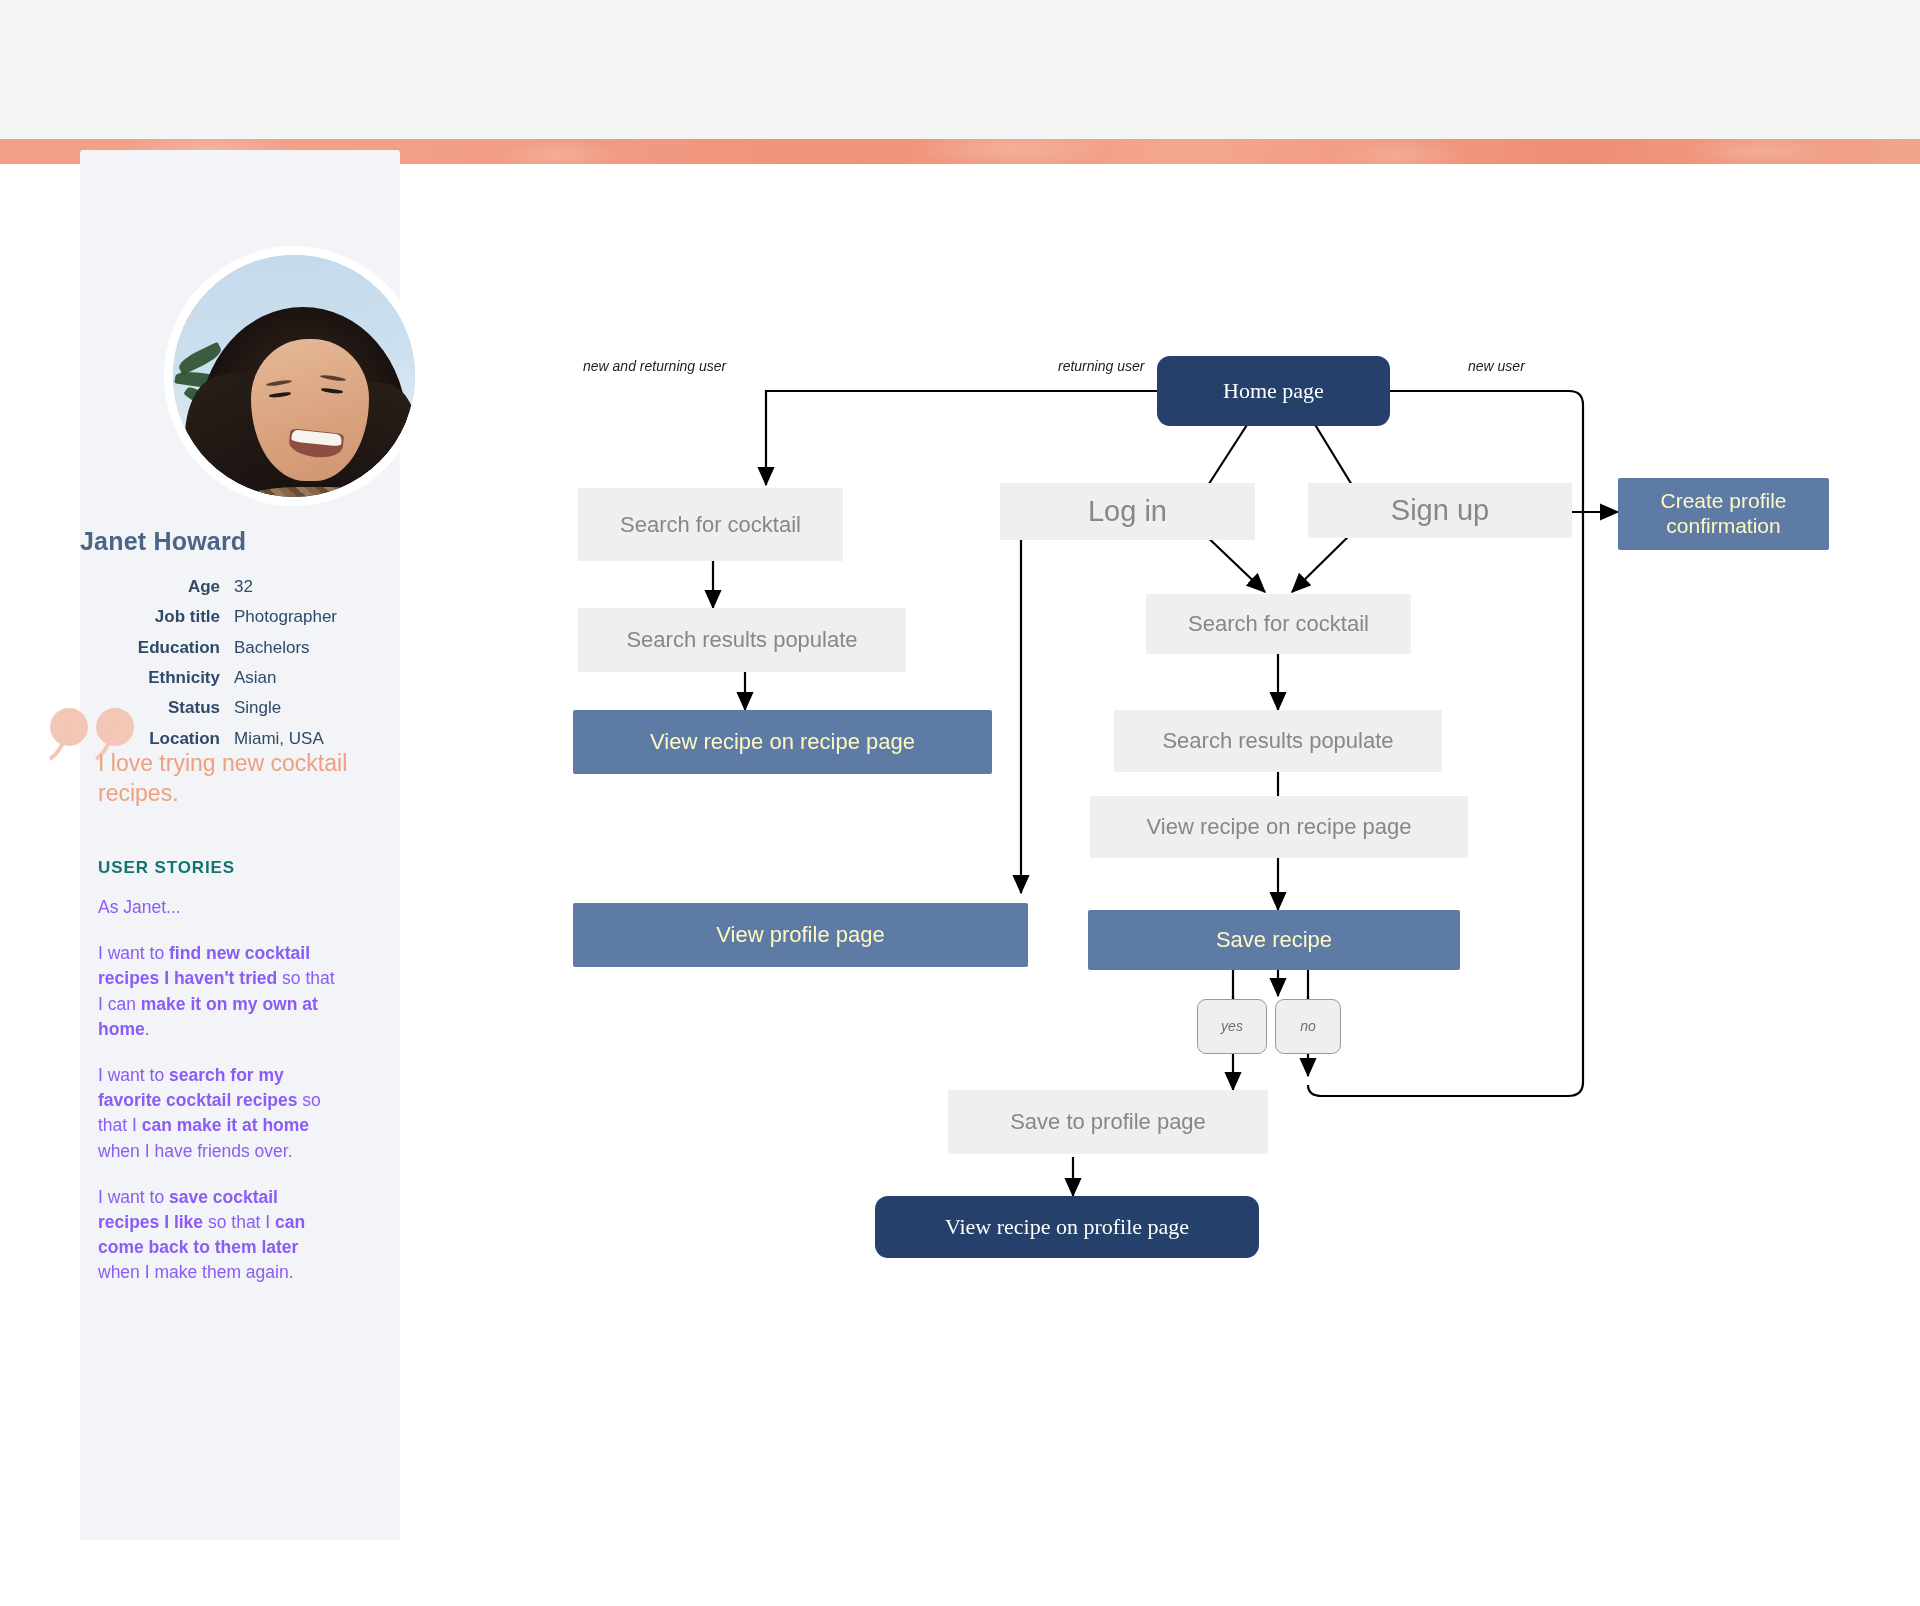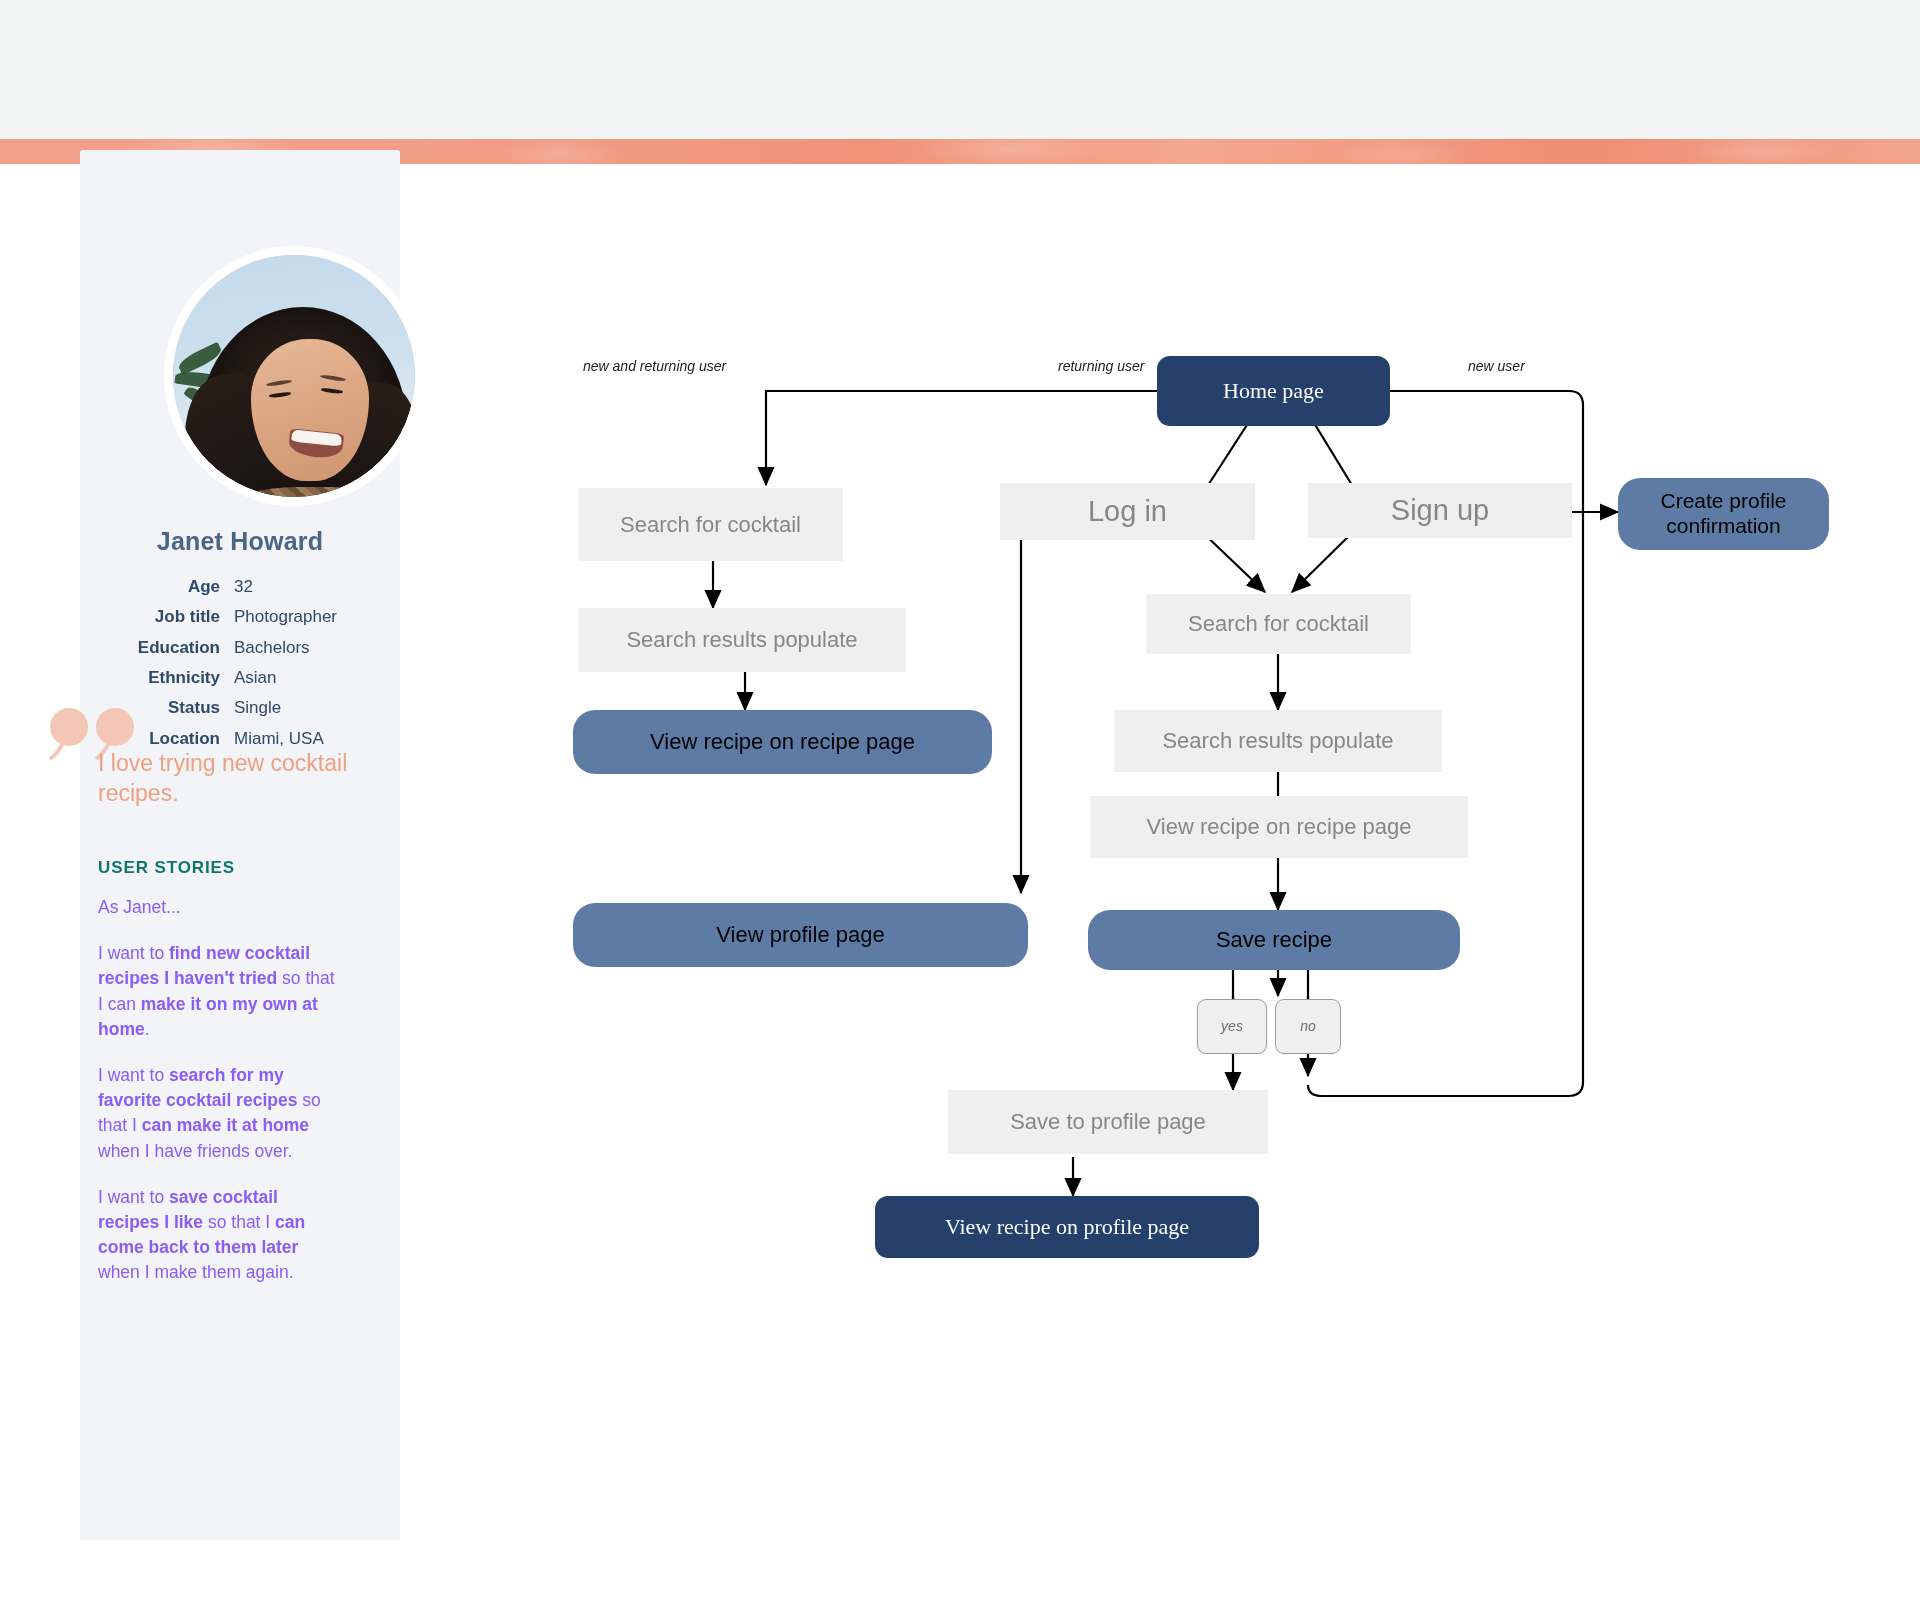--- a/index.html
+++ b/index.html
@@ -85,21 +85,21 @@
   }
   .teeth { position:absolute; left:2px; top:1px; width:50px; height:12px; background:#f7f3ee; border-radius:6px 6px 20% 20%; }
   .shirt {
     position:absolute; left:56px; top:232px; width:170px; height:60px;
     background:repeating-linear-gradient(42deg,#8a6a4a 0 7px,#6d4f36 7px 13px,#a07f5c 13px 19px);
     border-radius:40% 40% 0 0; opacity:.95;
   }
 
   .persona-name {
     position:absolute; left:0; right:0; top:377px;
-    text-align:center; font-size:25px; font-weight:bold; color:#4a6585;
+    text-align:left; font-size:25px; font-weight:bold; color:#4a6585;
     letter-spacing:.2px;
   }
   .facts {
     position:absolute; left:18px; top:424px; width:284px;
     display:flex; flex-direction:column; gap:4px;
   }
   .fact-row { display:flex; align-items:baseline; font-size:17px; line-height:1.55; }
   .fact-k {
     width:136px; text-align:right; font-weight:bold; color:#2e4a68;
     padding-right:14px; flex:none;
@@ -129,21 +129,21 @@
   .flow { position:absolute; left:0; top:0; width:1920px; height:1606px; }
   .flow svg { position:absolute; left:0; top:0; }
   .node {
     position:absolute; display:flex; align-items:center; justify-content:center;
     text-align:center; line-height:1.17;
   }
   .n-plain {
     background:#efefef; color:#878787; font-size:22px; border-radius:0;
   }
   .n-mid {
-    background:#5d7ba4; color:#000000; font-size:22px; border-radius:22px;
+    background:#5d7ba4; color:#fef9c3; font-size:22px; border-radius:2px;
   }
   .n-dark {
     background:#24406b; color:#ffffff; font-size:22px; border-radius:13px;font-family:Liberation Serif, serif;
   }
   .n-dec {
     background:#efefef; color:#6f6f6f; font-size:14px; font-style:italic;
     border:1.6px solid #9a9a9a; border-radius:9px;
   }
   .edge-label {
     position:absolute; font-size:14px; font-style:italic; color:#1c1c1c;

